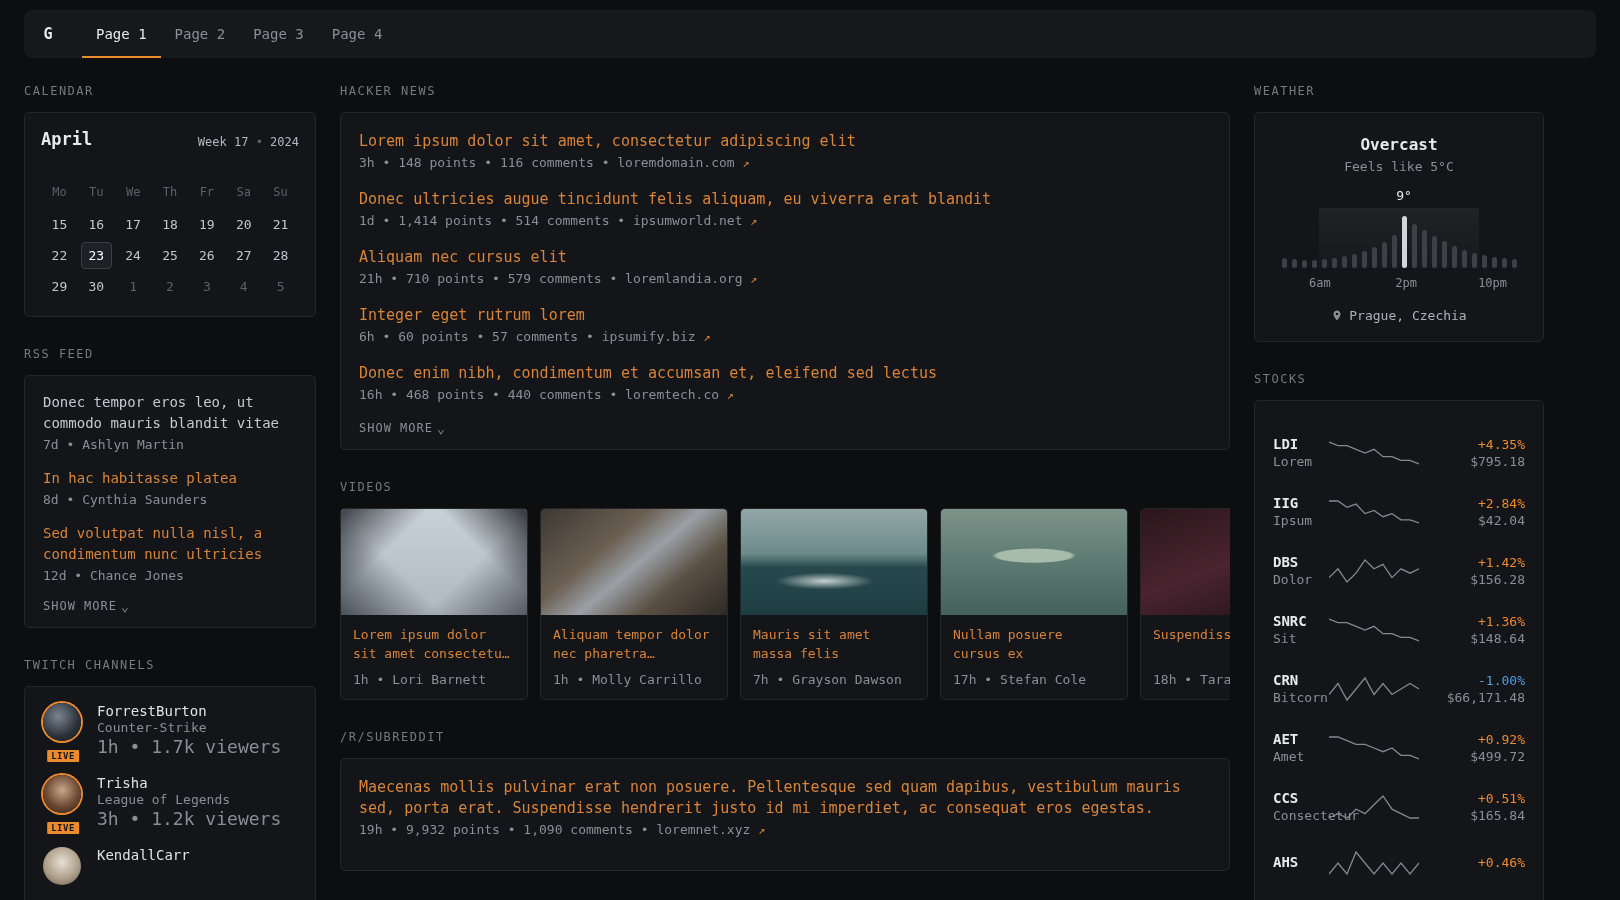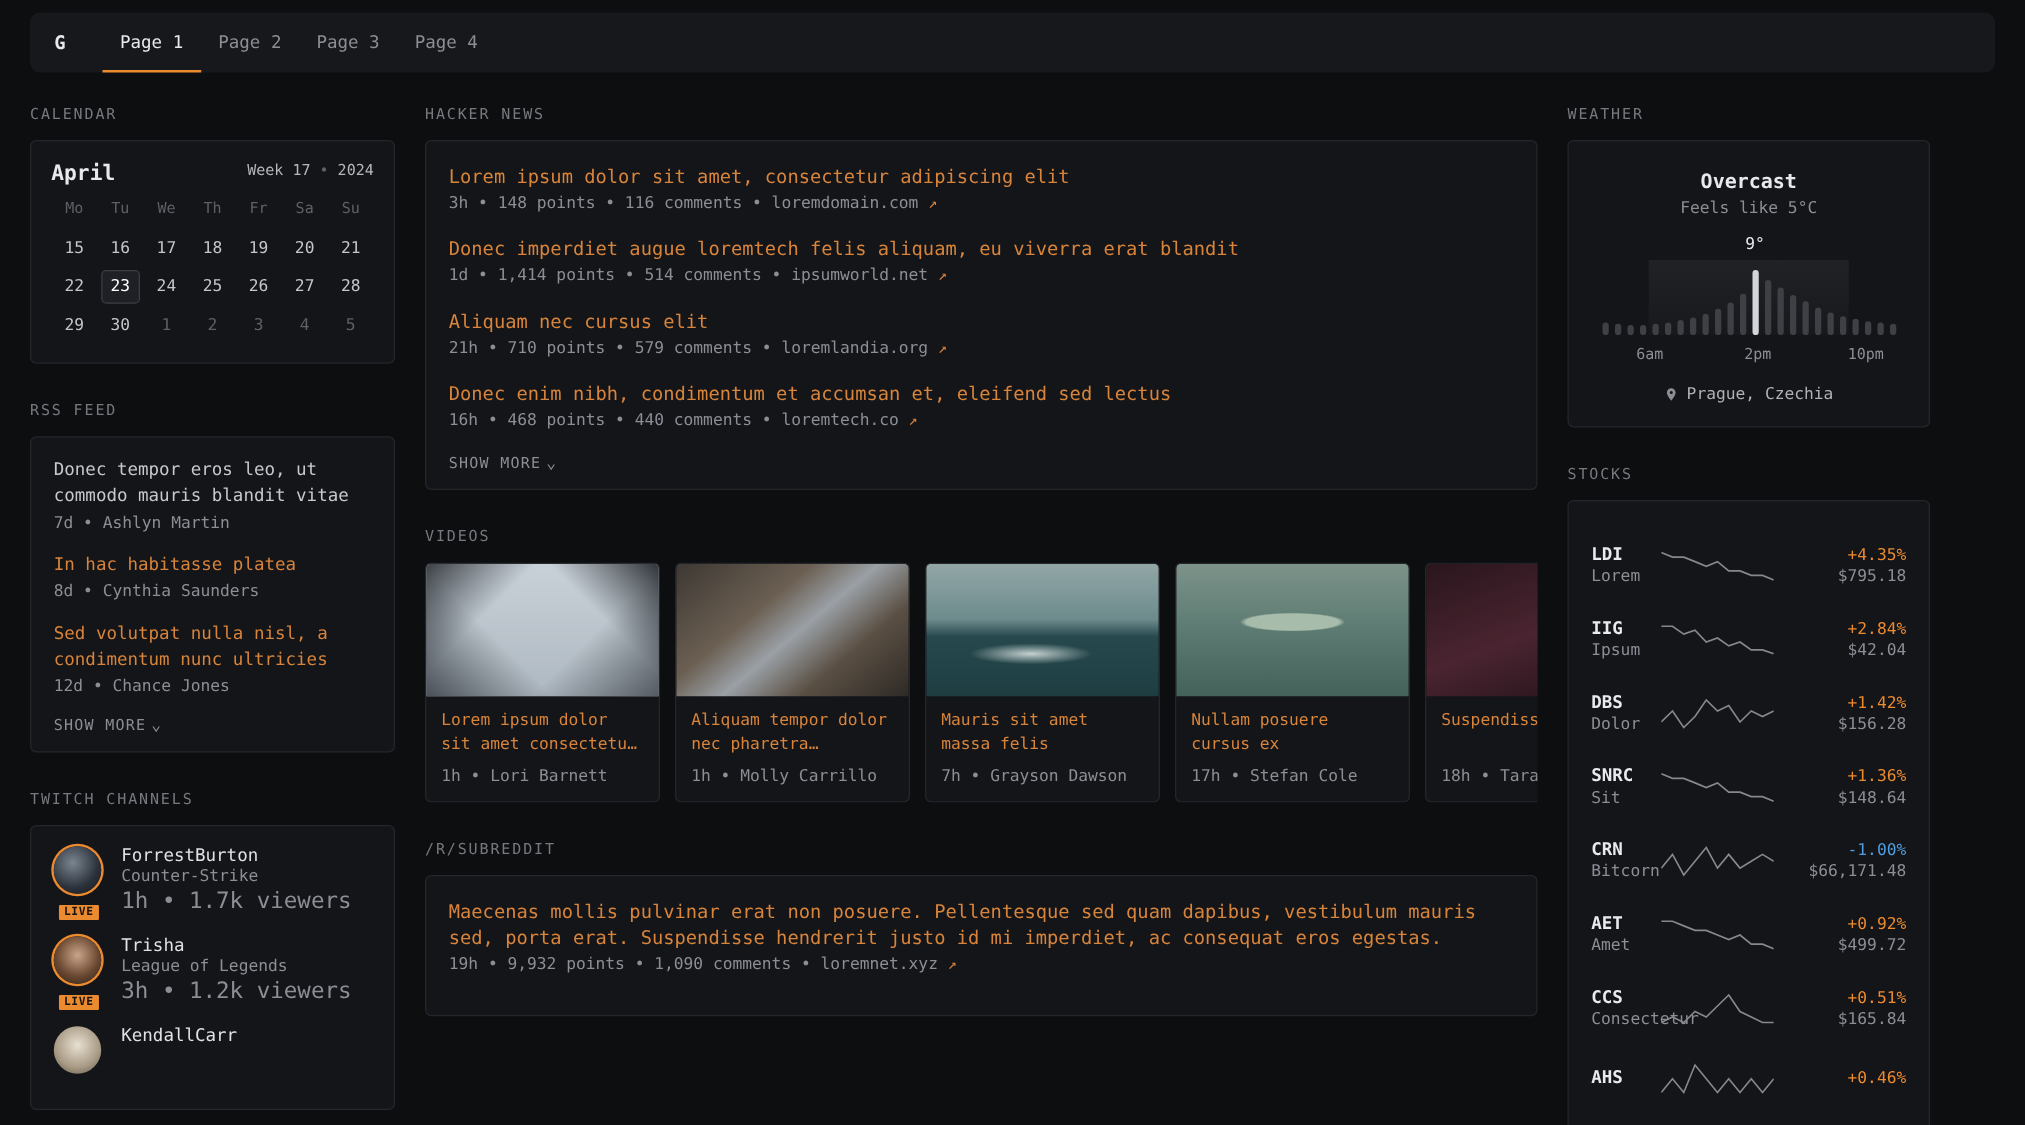--- a/index.html
+++ b/index.html
@@ -17,21 +17,21 @@
   .tabs{display:flex;margin-left:10px;}
   .tab{display:flex;align-items:center;padding:2px 14px 0;color:var(--muted);font-size:14px;border-bottom:2px solid transparent;cursor:pointer;text-decoration:none;}
   .tab.active{color:var(--bright);border-bottom-color:var(--accent-bright);}
   
   .grid{display:grid;grid-template-columns:292px 890px 290px;gap:24px;margin-top:26px;align-items:start;}
   .widget{margin-bottom:30px;}
   .sec-title{font-size:12px;font-weight:normal;letter-spacing:1.5px;color:#76797f;margin-bottom:14px;}
   .card{background:var(--card);border:1px solid var(--border);border-radius:5px;}
   
   .calendar-card{padding:16px 16px 14px;}
-  .cal-head{display:flex;justify-content:space-between;align-items:flex-start;margin-bottom:6px;}
+  .cal-head{display:flex;justify-content:space-between;align-items:flex-end;margin-bottom:32px;}
   .cal-month{color:var(--bright);font-size:17px;font-weight:bold;}
   .cal-week{color:#b4b7bc;font-size:12px;}
   .cal-week .dot{color:var(--dim);}
   .cal-grid{display:grid;grid-template-columns:repeat(7,1fr);text-align:center;}
   .cal-dow{color:var(--dim);font-size:12px;margin-bottom:6px;}
   .cal-dow span{padding:4px 0;}
   .cal-day{font-size:13px;color:#c3c6cb;height:27px;line-height:25px;margin:2px 3px;border:1px solid transparent;border-radius:4px;}
   .cal-day.dim{color:var(--dim);}
   .cal-day.current{border-color:#3c3e45;background:#1e2026;color:#ffffff;}
   
@@ -248,29 +248,33 @@
         <h2 class="sec-title">HACKER NEWS</h2>
         <div class="card list-card">
           <div>
 
               <div class="hn-item">
                 <div class="hn-title">Lorem ipsum dolor sit amet, consectetur adipiscing elit</div>
                 <div class="hn-meta"><span>3h • 148 points • 116 comments •</span> <span class="domain">loremdomain.com</span> <span class="ext">↗</span></div>
               </div>
 
               <div class="hn-item">
-                <div class="hn-title">Donec imperdiet augue loremtech felis aliquam, eu viverra erat blandit</div>
+                <div class="hn-title">Donec ultricies augue tincidunt felis aliquam, eu viverra erat blandit</div>
                 <div class="hn-meta"><span>1d • 1,414 points • 514 comments •</span> <span class="domain">ipsumworld.net</span> <span class="ext">↗</span></div>
               </div>
 
               <div class="hn-item">
                 <div class="hn-title">Aliquam nec cursus elit</div>
                 <div class="hn-meta"><span>21h • 710 points • 579 comments •</span> <span class="domain">loremlandia.org</span> <span class="ext">↗</span></div>
               </div>
 
+              <div class="hn-item">
+                <div class="hn-title">Integer eget rutrum lorem</div>
+                <div class="hn-meta"><span>6h • 60 points • 57 comments •</span> <span class="domain">ipsumify.biz</span> <span class="ext">↗</span></div>
+              </div>
 
               <div class="hn-item">
                 <div class="hn-title">Donec enim nibh, condimentum et accumsan et, eleifend sed lectus</div>
                 <div class="hn-meta"><span>16h • 468 points • 440 comments •</span> <span class="domain">loremtech.co</span> <span class="ext">↗</span></div>
               </div>
             </div>
           <div class="show-more">
               <span>SHOW MORE</span>
               <span class="chev">⌄</span>
             </div>

